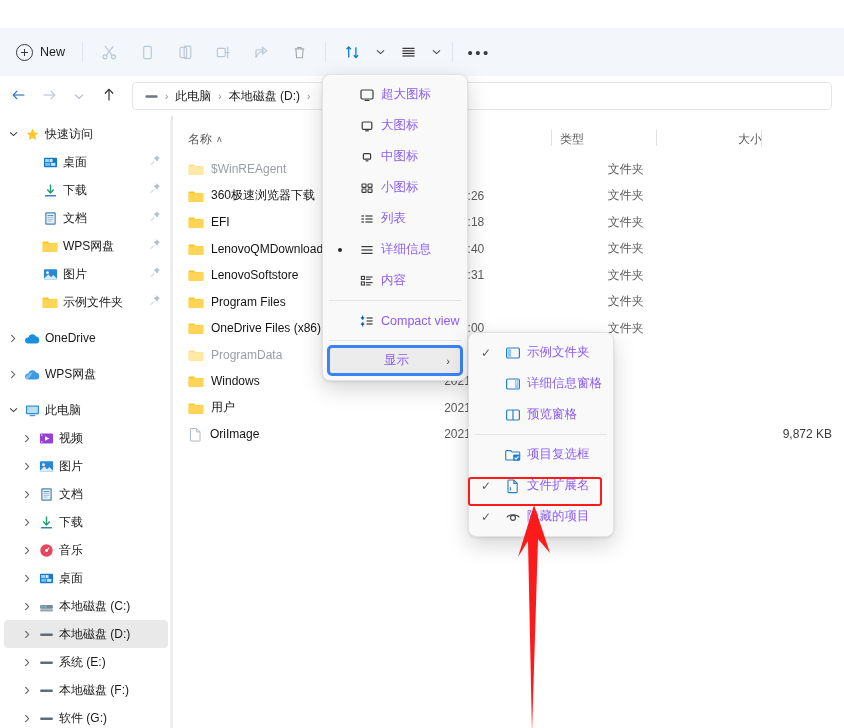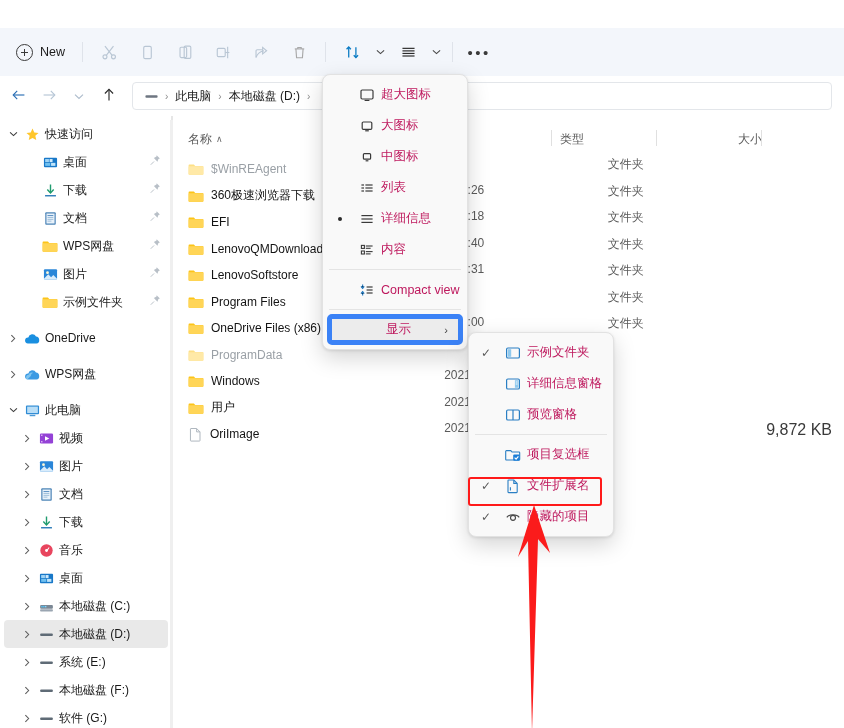--- a/index.html
+++ b/index.html
@@ -103,44 +103,44 @@
   .colhdr { position:absolute; left:0; top:10px; width:668px; height:26px; display:flex; }
   .col {
     font-size:12px; color:#5b5b5b; display:flex; align-items:center;
     position:relative; cursor:default;
   }
   .col .cdiv { position:absolute; right:0; top:4px; width:1px; height:16px; background:#e0e0e0; }
   .sortcaret { margin-left:4px; font-size:9px; color:#6b6b6b; }
 
   .frow {
     position:absolute; left:0; height:26px; width:668px;
-    display:flex; cursor:default;gap:48px;
+    display:flex; align-items:center; cursor:default;gap:48px;
   }
   .fname { display:flex; align-items:center; gap:7px; width:246px; padding-left:12px; }
   .fname .t { font-size:12px; color:#141414; white-space:nowrap; }
   .fdate { width:130px; font-size:12px; color:#5b5b5b; }
   .ftype { width:105px; font-size:12px; color:#5b5b5b; }
-  .fsize { width:105px; font-size:16px; color:#3a3a3a; text-align:right; padding-right:12px; }
+  .fsize { width:105px; font-size:12px; color:#3a3a3a; text-align:right; padding-right:12px; }
   .dim .t, .dim { color:#9aa0a6 !important; }
   .dim svg { opacity:.52; }
 
   
   .menu {
     position:absolute; background:#f9f9f9; border:1px solid #e2e2e2;
     border-radius:8px; box-shadow:0 8px 22px rgba(0,0,0,.17), 0 1px 3px rgba(0,0,0,.10);
     padding:4px; z-index:40;
   }
   .mi {
     display:flex; align-items:center; height:31px;
     border-radius:5px; padding-right:10px; cursor:default; position:relative;
   }
-  .mi.hover { background:#ececec; border:5px solid #3b82f6; height:31px; }
+  .mi.hover { background:#ececec; border:3px solid #3b82f6; height:31px; }
   .mi .chk { width:26px; flex:none; display:flex; align-items:center; justify-content:center; }
   .mi .mico { width:28px; flex:none; display:flex; align-items:center; justify-content:center; }
-  .mi .mlbl { font-size:12.5px; color:#be185d; white-space:nowrap; }
+  .mi .mlbl { font-size:12.5px; color:#8b5cf6; white-space:nowrap; }
   .mi .arr { margin-left:auto; color:#444; font-size:11px; padding-left:18px; }
   .msep { height:1px; background:#e4e4e4; margin:4px 2px; }
   .bullet { width:4px; height:4px; border-radius:50%; background:#2b2b2b; }
 
   #viewmenu { left:322px; top:46px; width:146px; }
   #submenu  { left:468px; top:304px; width:146px; }
 
   
   .redbox {
     position:absolute; left:468px; top:449px; width:134px; height:29px;
@@ -836,20 +836,32 @@
             <rect x="4.4" y="4.6" width="7.2" height="5.6" rx="1" fill="none" stroke="#3a3a3a" stroke-width="1.2"></rect>
             <line x1="6.6" y1="11.8" x2="9.4" y2="11.8" stroke="#3a3a3a" stroke-width="1.2"></line>
           </svg>
         </span>
         <span class="mlbl">中图标</span>
       </div>
       <div class="mi">
         <span class="chk"></span>
         <span class="mico">
           <svg width="16" height="16" viewBox="0 0 16 16">
+            <rect x="3" y="4" width="4" height="3.4" rx=".7" fill="none" stroke="#3a3a3a" stroke-width="1.15"></rect>
+            <rect x="9" y="4" width="4" height="3.4" rx=".7" fill="none" stroke="#3a3a3a" stroke-width="1.15"></rect>
+            <rect x="3" y="9" width="4" height="3.4" rx=".7" fill="none" stroke="#3a3a3a" stroke-width="1.15"></rect>
+            <rect x="9" y="9" width="4" height="3.4" rx=".7" fill="none" stroke="#3a3a3a" stroke-width="1.15"></rect>
+          </svg>
+        </span>
+        <span class="mlbl">小图标</span>
+      </div>
+      <div class="mi">
+        <span class="chk"></span>
+        <span class="mico">
+          <svg width="16" height="16" viewBox="0 0 16 16">
             <g stroke="#3a3a3a" stroke-width="1.2">
               <line x1="2.4" y1="5" x2="5" y2="5"></line>
               <line x1="6.4" y1="5" x2="13.6" y2="5"></line>
               <line x1="2.4" y1="8" x2="5" y2="8"></line>
               <line x1="6.4" y1="8" x2="13.6" y2="8"></line>
               <line x1="2.4" y1="11" x2="5" y2="11"></line>
               <line x1="6.4" y1="11" x2="13.6" y2="11"></line>
             </g>
           </svg>
         </span>

